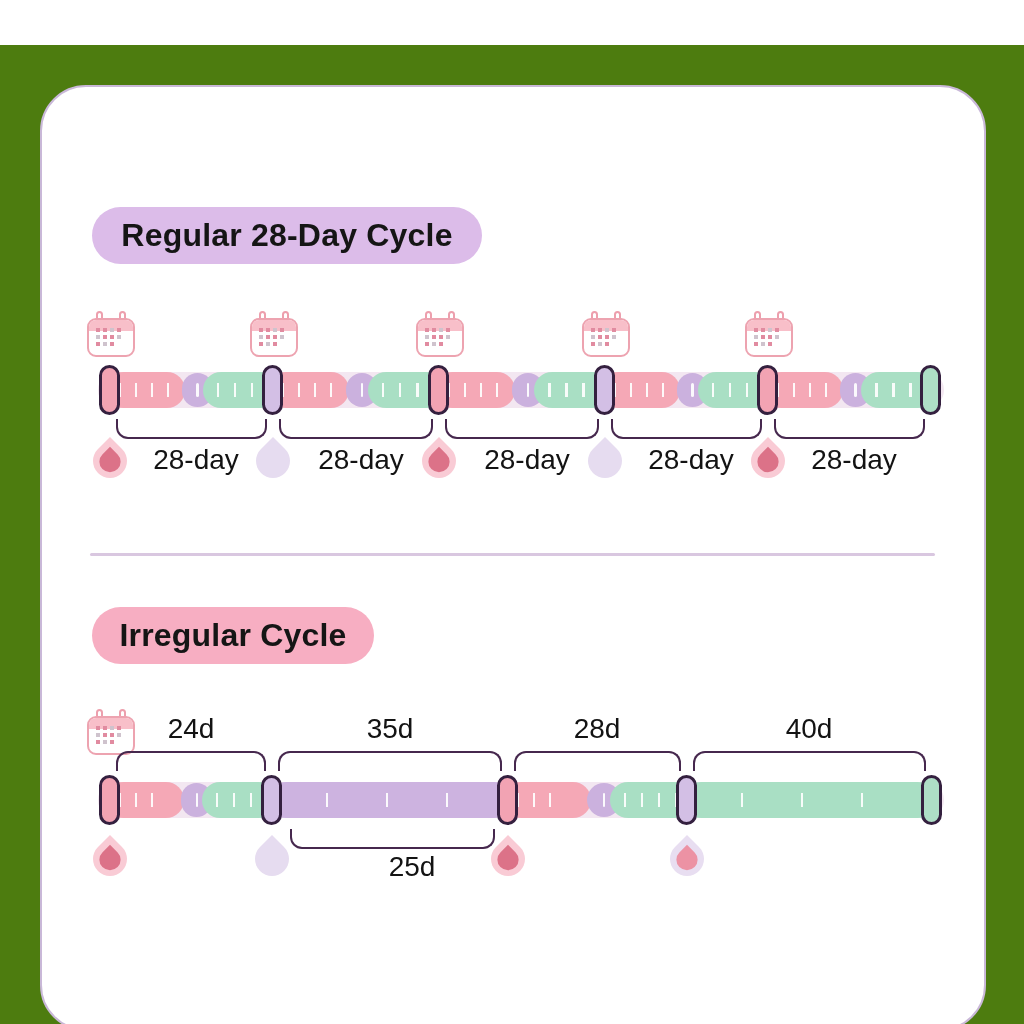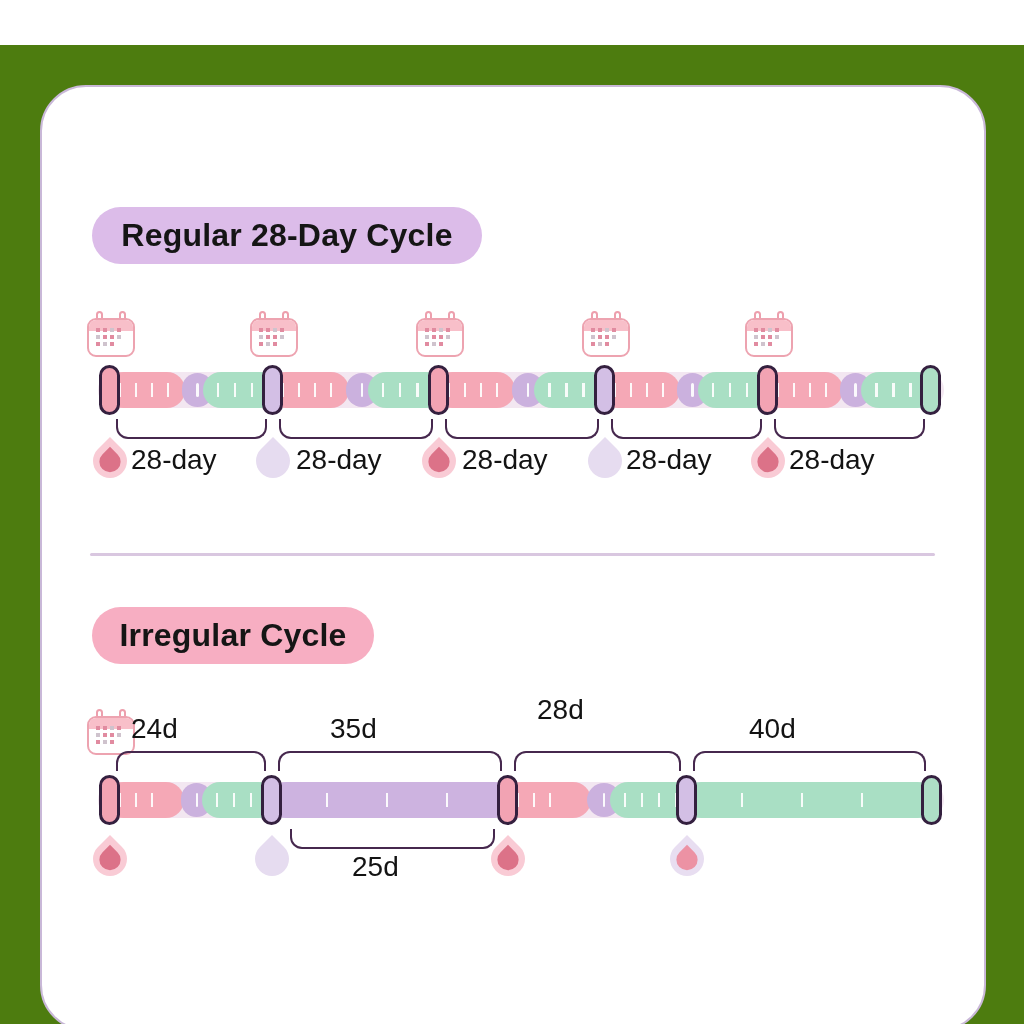--- a/index.html
+++ b/index.html
@@ -50,21 +50,21 @@
   .drop-outer{position:absolute;left:3px;top:6px;width:34px;height:34px;border-radius:0 50% 50% 50%;
     transform:rotate(45deg);}
   .drop-inner{position:absolute;left:21%;top:21%;width:60%;height:60%;border-radius:0 50% 50% 50%;}
   .dr-pink .drop-outer{background:#F9CBD5;}
   .dr-pink .drop-inner{background:#DC7288;}
   .dr-lav .drop-outer{background:#E6DCF0;}
   .dr-lavpink .drop-outer{background:#E8DEF1;}
   .dr-lavpink .drop-inner{background:#EC92A4;}
 
   
-  .lbl{position:absolute;width:130px;font-size:28px;line-height:32px;color:#131313;}
+  .lbl{position:absolute;width:130px;text-align:center;font-size:28px;line-height:32px;color:#131313;}
 
   
   .cal{position:absolute;width:48px;height:46px;}
   .cal-ring{position:absolute;top:0;width:7px;height:14px;border:2.5px solid #ED9FAD;border-radius:4px;
     background:#fff;box-sizing:border-box;}
   .cal-ring.l{left:9px}.cal-ring.r{right:9px}
   .cal-body{position:absolute;top:7px;left:0;right:0;bottom:0;background:#fff;border:2.5px solid #EDA3B0;
     border-radius:9px;overflow:hidden;box-sizing:border-box;}
   .cal-head{height:11px;background:#F8BFC9;}
   .cal-dots{position:absolute;left:9px;top:17px;width:4px;height:4px;background:#E18BA0;
@@ -207,21 +207,21 @@
       <div class="cal-ring l"></div>
         <div class="cal-ring r"></div>
       <div class="cal-body">
           <div class="cal-head"></div>
         </div>
         <div class="cal-dots"></div>
     </div>
 
     <div class="lbl" style="left:131px;top:668px;width:120px;">24d</div>
     <div class="lbl" style="left:330px;top:668px;width:120px;">35d</div>
-    <div class="lbl" style="left:537px;top:649px;width:120px;">28d</div>
+    <div class="lbl" style="left:537px;top:668px;width:120px;">28d</div>
     <div class="lbl" style="left:749px;top:668px;width:120px;">40d</div>
 
     <div class="brk-n" style="left:116px;top:706px;width:150px;"></div>
     <div class="brk-n" style="left:278px;top:706px;width:224px;"></div>
     <div class="brk-n" style="left:514px;top:706px;width:167px;"></div>
     <div class="brk-n" style="left:693px;top:706px;width:233px;"></div>
 
     <div class="bar" style="left:98px;top:737px;width:846px;">
       <div class="cyc irr" style="left:12px;width:162px;">
         <div class="p"></div>

